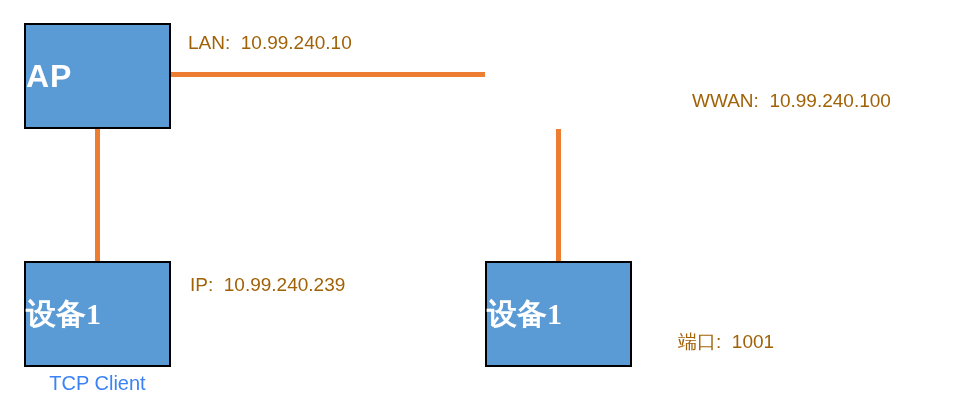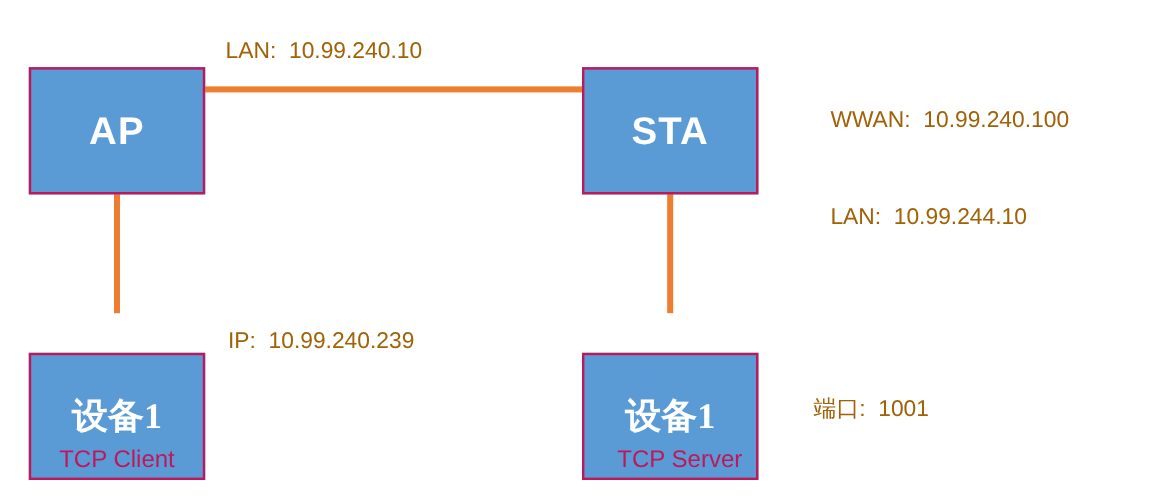--- a/index.html
+++ b/index.html
@@ -9,82 +9,76 @@
     height: 418px;
     background: #ffffff;
     font-family: "Liberation Sans", "DejaVu Sans", sans-serif;
     overflow: hidden;
   }
   .node {
     position: absolute;
     width: 147px;
     height: 106px;
     background: #5B9BD5;
-    border: 2px solid #be185d;
+    border: 2px solid #000000;
     box-sizing: border-box;
     display: flex;
     align-items: center;
-    justify-content: center;
+    justify-content: flex-start;
     color: #ffffff;
     font-weight: bold;
-    margin-top: 33px;
   }
   .node.en  { font-size: 32px; letter-spacing: 1px; }
   .node.cjk { font-size: 30px; font-family: Liberation Serif, serif; }
   .connector { position: absolute; background: #ED7D31; }
   .ann {
     position: absolute;
     font-size: 19px;
     line-height: 27px;
     color: #a16207;
     white-space: pre;
   }
   .caption {
     position: absolute;
     width: 147px;
     text-align: center;
     font-size: 20px;
-    color: #be185d;
+    color: #3b82f6;
   }
 </style>
 </head>
 <body>
 
 <div class="canvas">
 
   <div class="connector" style="left:171px; top:72px; width:314px; height:5px;"></div>
   <div class="connector" style="left:95px; top:129px; width:5px; height:132px;"></div>
   <div class="connector" style="left:556px; top:129px; width:5px; height:132px;"></div>
 
   <div class="node en" style="left:24px; top:23px;">
     <span>AP</span>
   </div>
 
-  <div class="node en" style="left:485px; top:23px;">
-    <span>STA</span>
-  </div>
 
   <div class="node cjk" style="left:24px; top:261px;">
     <span>设备1</span>
   </div>
 
   <div class="node cjk" style="left:485px; top:261px;">
     <span>设备1</span>
   </div>
 
   <div class="ann" style="left:188px; top:29px;">LAN:  10.99.240.10</div>
 
   <div class="ann" style="left:692px; top:33px;">
     <div>WWAN:  10.99.240.100</div>
-    <div>LAN:  10.99.244.10</div>
   </div>
 
   <div class="ann" style="left:190px; top:271px;text-align:right;">IP:  10.99.240.239</div>
 
   <div class="ann" style="left:678px; top:269px; line-height:29px;">
     <div>端口:  1001</div>
   </div>
 
   <div class="caption" style="left:24px; top:372px;">TCP Client</div>
 
-  <div class="caption" style="left:493px; top:372px;">TCP Server</div>
 
 </div>
 
 </body></html>

